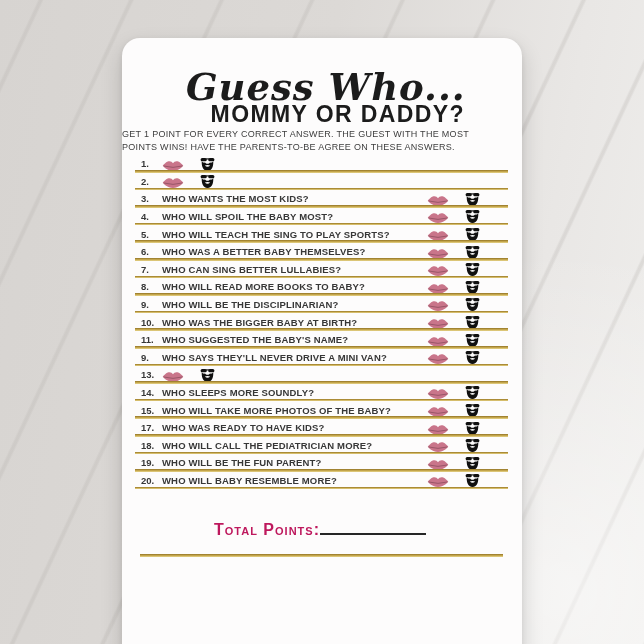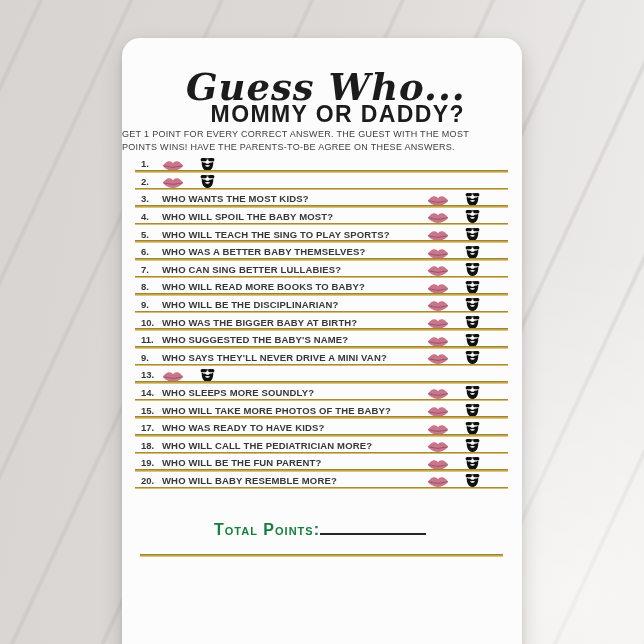--- a/index.html
+++ b/index.html
@@ -34,21 +34,21 @@
   .q-row::after{
     content:"";position:absolute;left:0;right:0;bottom:0;height:2.6px;
     background:linear-gradient(180deg,var(--gold-dark) 0%, #bb9a3e 40%, var(--gold-light) 100%);
   }
   .q-num{width:21px;padding-left:6px;font-size:9.5px;font-weight:600;color:#373737;flex:none;}
   .q-text{flex:1;font-size:9.5px;font-weight:600;color:#373737;letter-spacing:.15px;white-space:nowrap;}
   .icon{flex:none;display:flex;align-self:flex-end;}
   .icon-lips{width:22px;margin-right:16px;margin-bottom:1px;color:var(--lips-pink);}
   .icon-beard{width:15px;margin-right:28px;margin-bottom:1px;color:#101010;}
   .icon svg{display:block;width:100%;height:auto;}
-  .total-row{position:absolute;top:482px;left:0;right:4px;text-align:center;color:#15803d;}
+  .total-row{position:absolute;top:482px;left:0;right:4px;text-align:center;color:#be185d;}
   .total-label{font-variant:small-caps;font-size:16px;font-weight:bold;letter-spacing:1px;}
   .total-blank{display:inline-block;width:106px;height:13px;border-bottom:2px solid #262626;}
   .bottom-line{
     position:absolute;top:516px;left:18px;width:363px;height:2.6px;
     background:linear-gradient(180deg,var(--gold-dark) 0%, #bb9a3e 40%, var(--gold-light) 100%);
   }
 </style>
 </head>
 <body>
 

